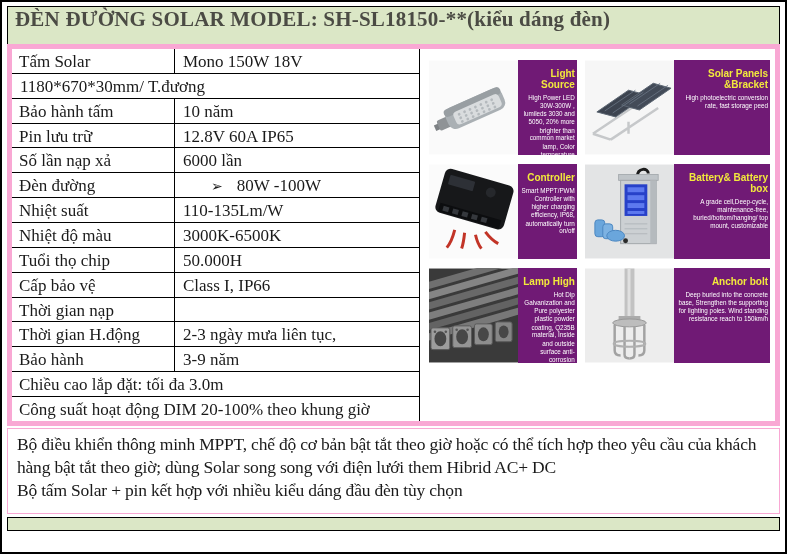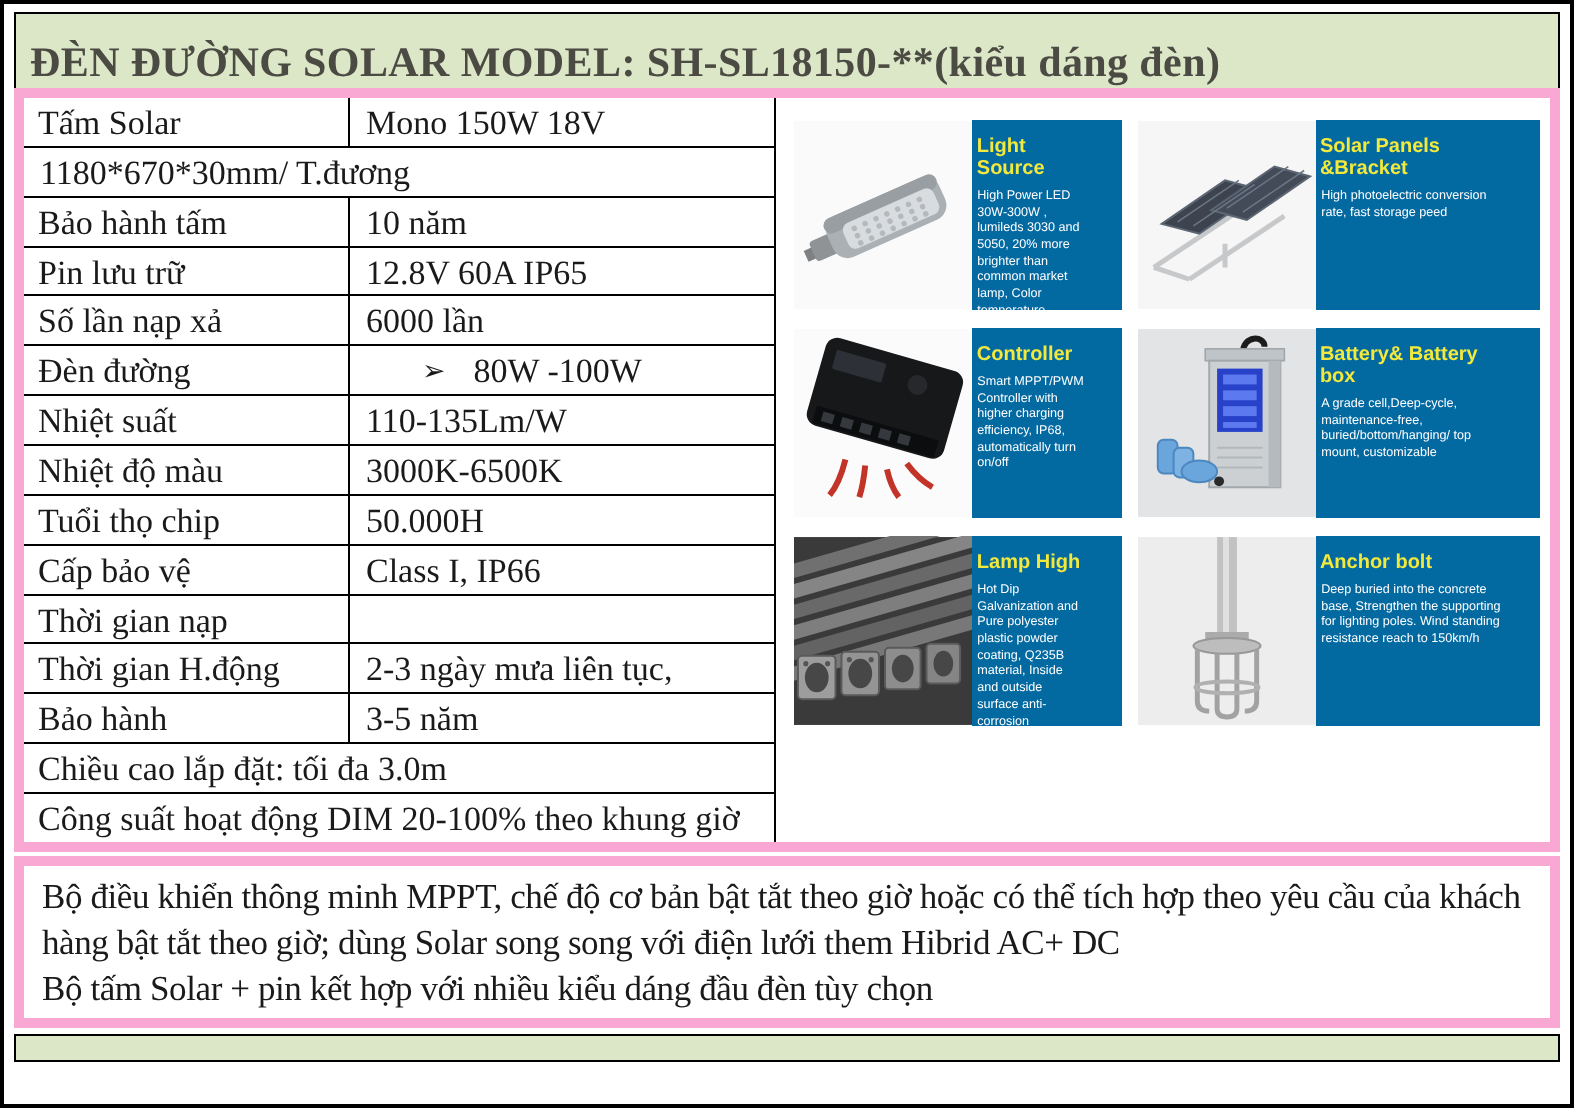--- a/index.html
+++ b/index.html
@@ -12,21 +12,21 @@
     padding: 4px 5px;
     background: #fff;
   }
 
   
   .title-bar {
     height: 38px;
     background: #dbe7c6;
     border: 1px solid #000;
     border-bottom: none;
-    display: flex; align-items: flex-end;
+    display: flex; align-items: flex-start;
     padding-left: 7px;
   }
   .title-bar h1 {
     font-size: 21px; font-weight: bold;
     color: #4b4b44; letter-spacing: 0.2px;
     font-family: "Liberation Serif", serif;
   }
 
   
   .spec-table {
@@ -55,41 +55,41 @@
   .gallery {
     display: grid;
     grid-template-columns: 1fr 1fr;
     gap: 9px 8px;
   }
   .panel { display: flex; height: 95px; }
   .panel .photo { flex: 0 0 89px; overflow: hidden; }
   .panel .photo svg { display: block; width: 89px; height: 95px; }
   .bluebox {
     flex: 1;
-    background: #0369a1;
+    background: #701a75;
     color: #fff;
-    text-align: left;
-    padding: 8px 18px 2px 2px;
+    text-align: right;
+    padding: 8px 2px 2px 2px;
     font-family: "Liberation Sans", sans-serif;
     overflow: hidden;
   }
   .bluebox-title {
     color: #f2e93c; font-weight: bold; font-size: 10px; line-height: 1.1;
     margin-bottom: 4px;
   }
   .bluebox-desc {
     font-size: 9px; line-height: 1.3;
     transform: scale(0.70);
     transform-origin: 50% 0;
     width: 142%; margin-left: -21%;
   }
 
   
   .footer-note {
-    border: 5px solid #f9a8d4;
+    border: 1px solid #f9a8d4;
     margin-top: 2px;
     height: 86px;
     padding: 4px 9px 0 9px;
     font-size: 17.5px;
     line-height: 1.32;
     letter-spacing: -0.2px;
   }
   .footer-note p { margin: 0; }
 
   .next-section-strip {
@@ -155,21 +155,21 @@
       </div>
       <div class="spec-row">
         <div class="spec-label">Thời gian nạp</div>
       </div>
       <div class="spec-row">
         <div class="spec-label">Thời gian H.động</div>
         <div class="spec-value">2-3 ngày mưa liên tục,</div>
       </div>
       <div class="spec-row">
         <div class="spec-label">Bảo hành</div>
-        <div class="spec-value">3-5 năm</div>
+        <div class="spec-value">3-9 năm</div>
       </div>
       <div class="spec-row full">
 
         <div class="spec-value">Chiều cao lắp đặt: tối đa 3.0m</div>
       </div>
       <div class="spec-row full">
 
         <div class="spec-value">Công suất hoạt động DIM 20-100% theo khung giờ</div>
       </div>
     </div>

